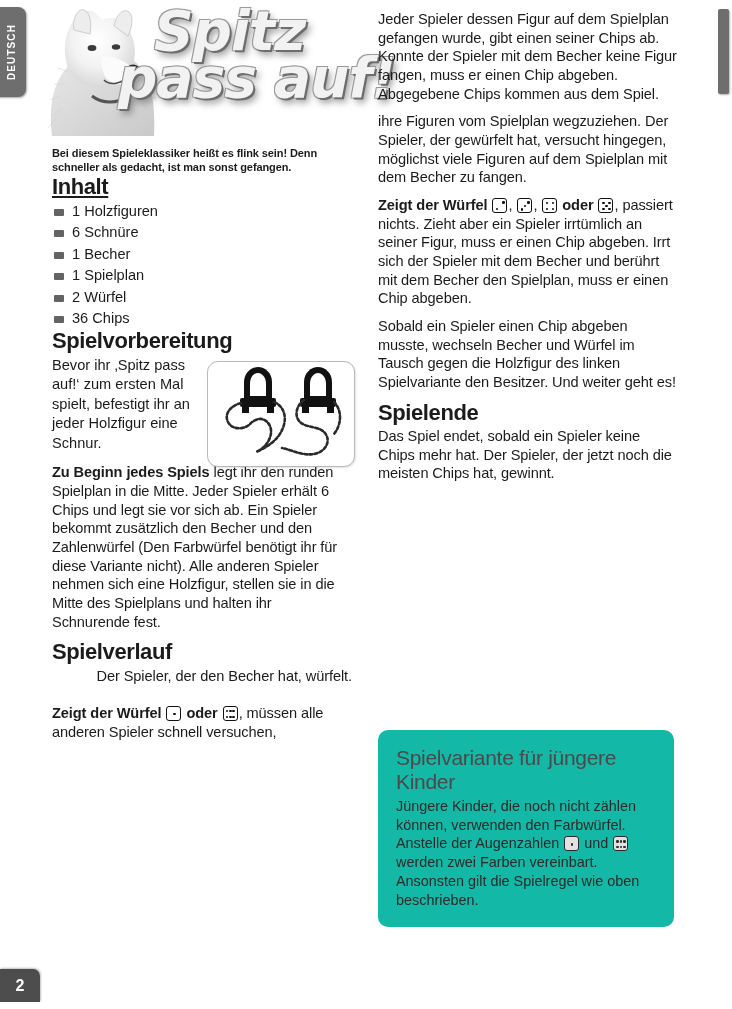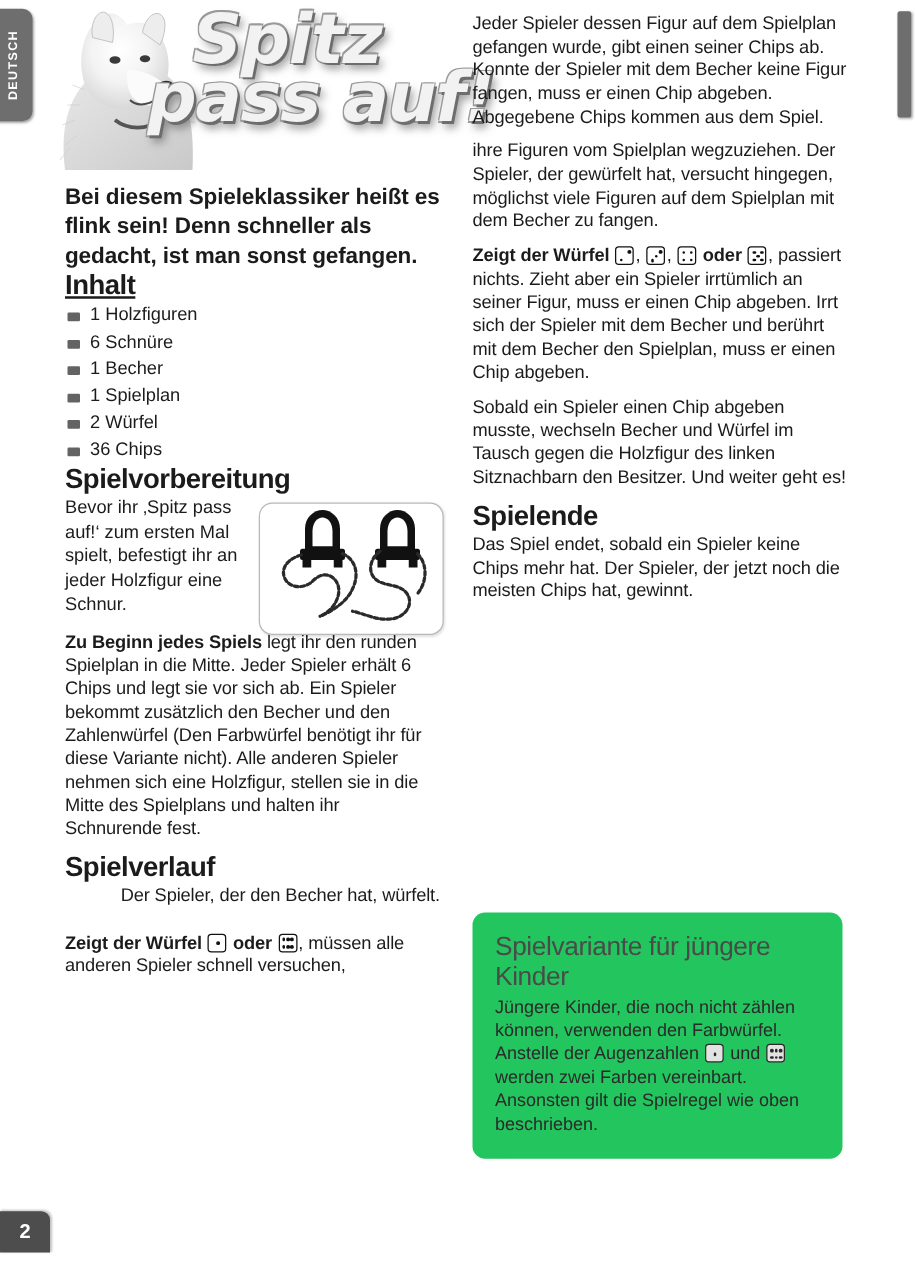--- a/index.html
+++ b/index.html
@@ -113,21 +113,21 @@
        1px -1px 0 #9a9a9a,
       -1px  1px 0 #9a9a9a,
        4px 5px 7px rgba(80,80,80,0.55);
     white-space: nowrap;
   }
   .logo-1 { font-size: 55px; margin-left: 36px; }
   .logo-2 { font-size: 55px; margin-left: 0px; margin-top: -4px; }
 
   
   .lead {
-    font-size: 18px;
+    font-size: 11px;
     font-weight: bold;
     line-height: 1.30;
     margin: 6px 0 0 0;
     letter-spacing: -0.1px;
   }
   h2.sec {
     font-size: 22px;
     font-weight: bold;
     margin: 0 0 2px 0;
     letter-spacing: -0.4px;
@@ -209,21 +209,21 @@
     background: #111;
     border-radius: 50%;
   }
 
   
   .variant-box {
     position: absolute;
     left: 378px;
     top: 730px;
     width: 296px;
-    background: #22c55e;
+    background: #14b8a6;
     border-radius: 10px;
     padding: 16px 18px 18px 18px;
     box-sizing: border-box;
   }
   .variant-box h2 {
     font-size: 21px;
     font-weight: normal;
     color: #4a4a4a;
     margin: 0 0 4px 0;
     line-height: 1.12;
@@ -358,21 +358,21 @@
 
   <p class="body">
     <b>Zeigt der Würfel</b>
     <span class="die"><i style="left:2.4px;top:8.6px"></i><i style="left:8.6px;top:2.4px"></i></span>,
     <span class="die"><i style="left:2.2px;top:9px"></i><i style="left:5.5px;top:5.5px"></i><i style="left:8.8px;top:2px"></i></span>,
     <span class="die"><i style="left:2.6px;top:2.6px"></i><i style="left:8.6px;top:2.6px"></i><i style="left:2.6px;top:8.6px"></i><i style="left:8.6px;top:8.6px"></i></span>
     <b>oder</b>
     <span class="die"><i style="left:2.6px;top:2.6px"></i><i style="left:8.6px;top:2.6px"></i><i style="left:5.6px;top:5.6px"></i><i style="left:2.6px;top:8.6px"></i><i style="left:8.6px;top:8.6px"></i></span><span>, passiert nichts. Zieht aber ein Spieler irrtümlich an seiner Figur, muss er einen Chip abgeben. Irrt sich der Spieler mit dem Becher und berührt mit dem Becher den Spielplan, muss er einen Chip abgeben.</span>
   </p>
 
-  <p class="body">Sobald ein Spieler einen Chip abgeben musste, wechseln Becher und Würfel im Tausch gegen die Holzfigur des linken Sitznachbarn den Besitzer. Und weiter geht es!</p>
+  <p class="body">Sobald ein Spieler einen Chip abgeben musste, wechseln Becher und Würfel im Tausch gegen die Holzfigur des linken Spielvariante den Besitzer. Und weiter geht es!</p>
 
   <h2 class="sec sec-gap">Spielende</h2>
   <p class="body">Das Spiel endet, sobald ein Spieler keine Chips mehr hat. Der Spieler, der jetzt noch die meisten Chips hat, gewinnt.</p>
 </div>
 
 <div class="variant-box">
   <h2>Spielvariante für jüngere Kinder</h2>
   <p>
     <span>Jüngere Kinder, die noch nicht zählen können, verwenden den Farbwürfel. Anstelle der Augenzahlen</span>
     <span class="die"><i style="left:5.5px;top:5.5px"></i></span>

